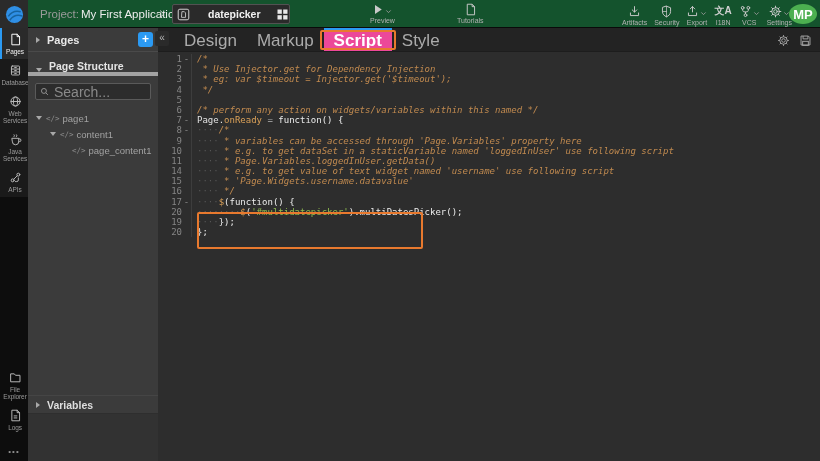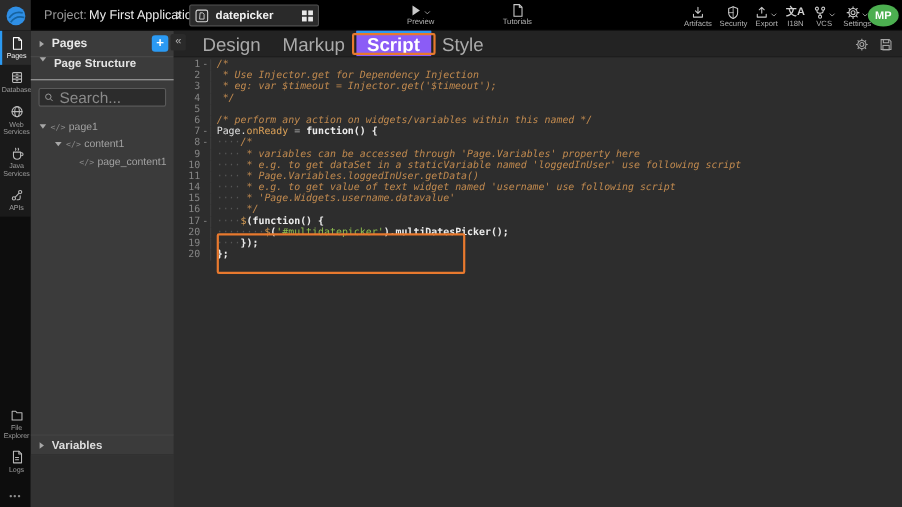--- a/index.html
+++ b/index.html
@@ -1,82 +1,82 @@
 <!DOCTYPE html>
 <html><head>
 <meta charset="utf-8">
 <style>
   html,body{margin:0;padding:0;}
   body{width:820px;height:461px;position:relative;overflow:hidden;background:#2d2d2d;
        font-family:"Liberation Sans",sans-serif;-webkit-font-smoothing:antialiased;}
   svg{display:block;}
   
-  .topbar{position:absolute;left:0;top:0;width:820px;height:28px;background:#000000;border-bottom:1px solid #0a0a0a;box-sizing:border-box;}
+  .topbar{position:absolute;left:0;top:0;width:820px;height:28px;background:#14532d;border-bottom:1px solid #0a0a0a;box-sizing:border-box;}
   .logo-cell{position:absolute;left:0;top:0;width:28px;height:28px;background:#2b2b2b;display:flex;align-items:center;justify-content:center;}
   .project{position:absolute;left:40px;top:0;height:28px;display:flex;align-items:center;font-size:11.5px;}
   .project .plabel{color:#9a9a9a;}
   .project .pname{color:#ededed;margin-left:2px;}
   .crumb-chev{position:absolute;left:157px;top:7px;color:#d5d5d5;}
-  .page-tab{position:absolute;left:172px;top:4px;width:118px;height:20px;background:#2a2a2a;border:1px solid #525252;border-radius:2px;display:flex;align-items:center;box-sizing:border-box;padding:0 4px;}
+  .page-tab{position:absolute;left:172px;top:4px;width:118px;height:20px;background:#2a2a2a;border:1px solid #525252;border-radius:2px;display:flex;align-items:center;box-sizing:border-box;padding:0 4px;gap:12px;}
   .page-tab .doc-badge{color:#d8d8d8;display:flex;align-items:center;}
   .page-tab .ptitle{color:#f2f2f2;font-size:10.5px;font-weight:bold;margin-left:6px;flex:1;}
   .page-tab .grid{color:#e8e8e8;display:flex;align-items:center;padding-left:4px;}
   .tb-group{position:absolute;top:2px;display:flex;flex-direction:column;align-items:center;color:#c9c9c9;}
   .tb-group .ic-row{display:flex;align-items:flex-end;height:14px;}
   .tb-group .tb-label{font-size:7px;color:#b3b3b3;margin-top:1px;white-space:nowrap;}
   .tb-right{position:absolute;right:28px;top:2px;display:flex;gap:7px;}
   .tb-chev{color:#9a9a9a;margin-left:1px;margin-bottom:1px;}
-  .avatar{position:absolute;right:3px;top:4px;width:28px;height:20px;border-radius:50%;display:flex;align-items:center;justify-content:center;font-size:10px;font-weight:bold;color:#fff;}
+  .avatar{position:absolute;right:3px;top:4px;width:28px;height:20px;border-radius:50%;display:flex;align-items:center;justify-content:center;font-size:13px;font-weight:bold;color:#fff;}
   
   .rail{position:absolute;left:0;top:28px;width:28px;bottom:0;background:#0d0d0d;}
   .rail-group{background:#1a1a1a;}
   .rail-item{display:flex;flex-direction:column;align-items:center;padding:5px 0 4px;color:#9a9a9a;cursor:pointer;border-left:2px solid transparent;box-sizing:border-box;}
   .rail-item .ric{color:#b9b9b9;}
   .rail-item .rlabel{font-size:6.5px;line-height:7px;margin-top:2px;text-align:center;letter-spacing:-0.1px;max-width:27px;}
   .rail-item.active{background:#2a2a2a;border-left:2px solid #2b9af3;color:#f0f0f0;}
   .rail-item.active .ric{color:#fff;}
   .rail-bottom{position:absolute;bottom:26px;left:0;right:0;}
   .rail-more{position:absolute;bottom:5px;left:0;right:0;text-align:center;color:#8f8f8f;font-size:8px;letter-spacing:1px;}
   
   .panel{position:absolute;left:28px;top:28px;width:130px;bottom:0;background:#3b3b3b;display:flex;flex-direction:column;box-sizing:border-box;}
   .panel-header{height:23px;display:flex;align-items:center;border-bottom:1px solid #4a4a4a;padding:0 5px 0 8px;}
   .panel-header .ph-title{color:#e8e8e8;font-size:11px;font-weight:bold;margin-left:7px;flex:1;}
   .plus-btn{width:15px;height:15px;background:#2b9af3;border-radius:3px;color:#fff;font-size:12px;line-height:14px;text-align:center;font-weight:bold;}
-  .sec-header{height:20px;display:flex;align-items:flex-start;border-bottom:1px solid #a3a3a3;padding:0 8px;}
+  .sec-header{height:20px;display:flex;align-items:flex-end;border-bottom:4px solid #a3a3a3;padding:0 8px;}
   .sec-header .sh-title{color:#e4e4e4;font-size:10.5px;font-weight:bold;margin-left:7px;}
   .search-wrap{padding:7px 7px 6px;}
   .search-box{height:15px;background:#2c2c2c;border:1px solid #5a5a5a;border-radius:2px;display:flex;align-items:center;padding:0 4px;}
   .search-box input{flex:1;background:transparent;border:0;outline:none;color:#cfcfcf;font-size:14px;width:80px;margin-left:3px;font-family:"Liberation Sans",sans-serif;}
   .search-box input::placeholder{color:#8a8a8a;}
   .search-box .sic{color:#9a9a9a;}
   .tree{flex:1;padding-top:4px;}
   .tree-row{height:16px;display:flex;align-items:center;color:#a2a2a2;font-size:9.5px;}
   .tree-row .code-glyph{color:#8a8a8a;font-size:7.5px;margin:0 3px 0 4px;font-family:"DejaVu Sans Mono",monospace;}
   .variables-header{height:17px;display:flex;align-items:center;border-top:1px solid #454545;border-bottom:1px solid #2e2e2e;padding:0 8px;}
   .variables-header .sh-title{color:#dedede;font-size:10.5px;font-weight:bold;margin-left:7px;}
   .panel-bottom{height:47px;background:#323232;}
   
   .caret-r{width:0;height:0;border-top:3.5px solid transparent;border-bottom:3.5px solid transparent;border-left:4.5px solid #a8a8a8;}
   .caret-d{width:0;height:0;border-left:3.5px solid transparent;border-right:3.5px solid transparent;border-top:4.5px solid #a8a8a8;}
   .collapse-btn{position:absolute;left:155px;top:31px;width:14px;height:15px;background:#2a2a2a;color:#b5b5b5;font-size:10px;line-height:14px;text-align:center;border-radius:2px;z-index:5;}
   
   .editor{position:absolute;left:158px;top:28px;right:0;bottom:0;background:#2d2d2d;}
   .tabbar{height:24px;background:#232323;display:flex;align-items:stretch;padding-left:16px;border-bottom:1px solid #1d1d1d;box-sizing:border-box;position:relative;}
   .tab{position:relative;padding:0 10px;font-size:17px;color:#ababab;line-height:22px;border-top:2px solid transparent;box-sizing:border-box;}
-  .tab.active{color:#ffffff;background:#8b5cf6;border-top:2px solid #2b9af3;font-weight:bold;}
+  .tab.active{color:#ffffff;background:#ec4899;border-top:2px solid #2b9af3;font-weight:bold;}
   .tab-ann{position:absolute;left:-4px;right:-4px;top:0px;bottom:1px;border:2px solid #e8792e;border-radius:2px;pointer-events:none;}
   .tabbar-icons{position:absolute;right:8px;top:0;height:24px;display:flex;align-items:center;gap:9px;color:#a5a5a5;}
   
   .code{position:absolute;left:0;right:0;top:24px;bottom:0;font-family:"DejaVu Sans Mono",monospace;font-size:9px;line-height:10.2px;padding-top:2px;}
   .code-line{display:flex;height:10.2px;}
   .gut{width:24px;text-align:right;color:#858585;flex:none;}
   .fold{width:9px;text-align:center;color:#8a8a8a;flex:none;border-right:1px solid #3d3d3d;margin-right:5px;}
   .txt{white-space:pre;flex:1;}
   .cm{color:#c18a4f;font-style:italic;}
-  .kw{color:#ececec;font-weight:bold;}
+  .kw{color:#ececec;font-weight:normal;}
   .pl{color:#e0e0e0;}
   .pr{color:#dba158;}
   .op{color:#b5b5b5;}
   .st{color:#8fbe50;}
   .ws{color:#565656;}
   .code-annotation{position:absolute;left:39px;top:160px;width:226px;height:37px;border:2px solid #e8792e;border-radius:2px;box-sizing:border-box;pointer-events:none;}
 </style>
 </head>
 <body>
 

